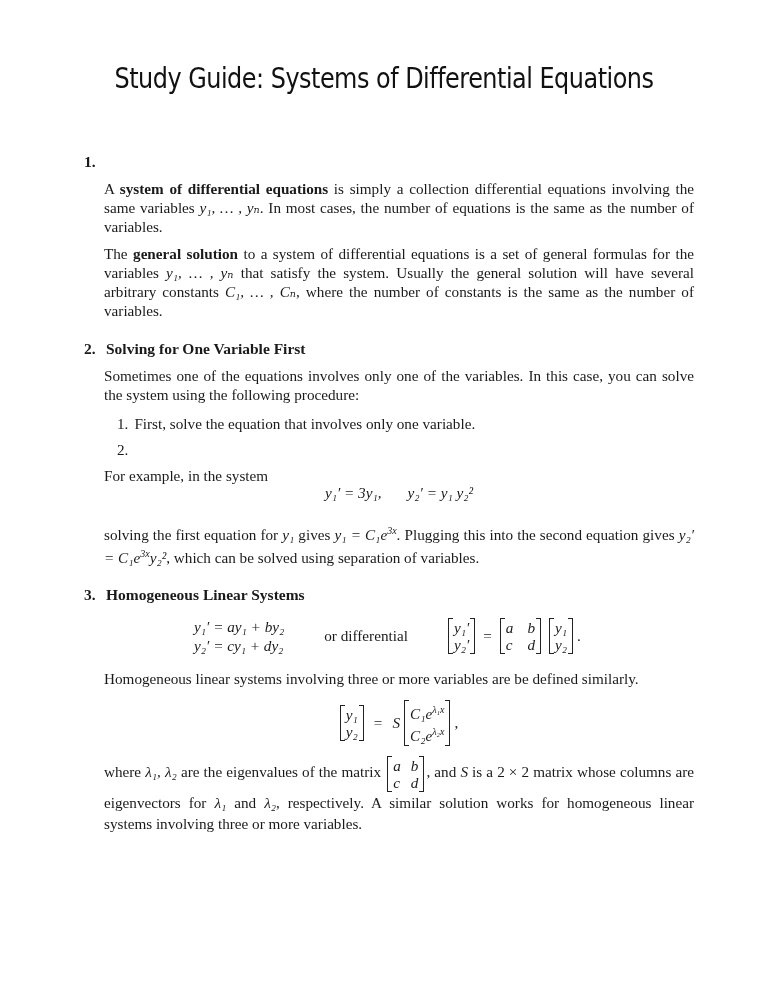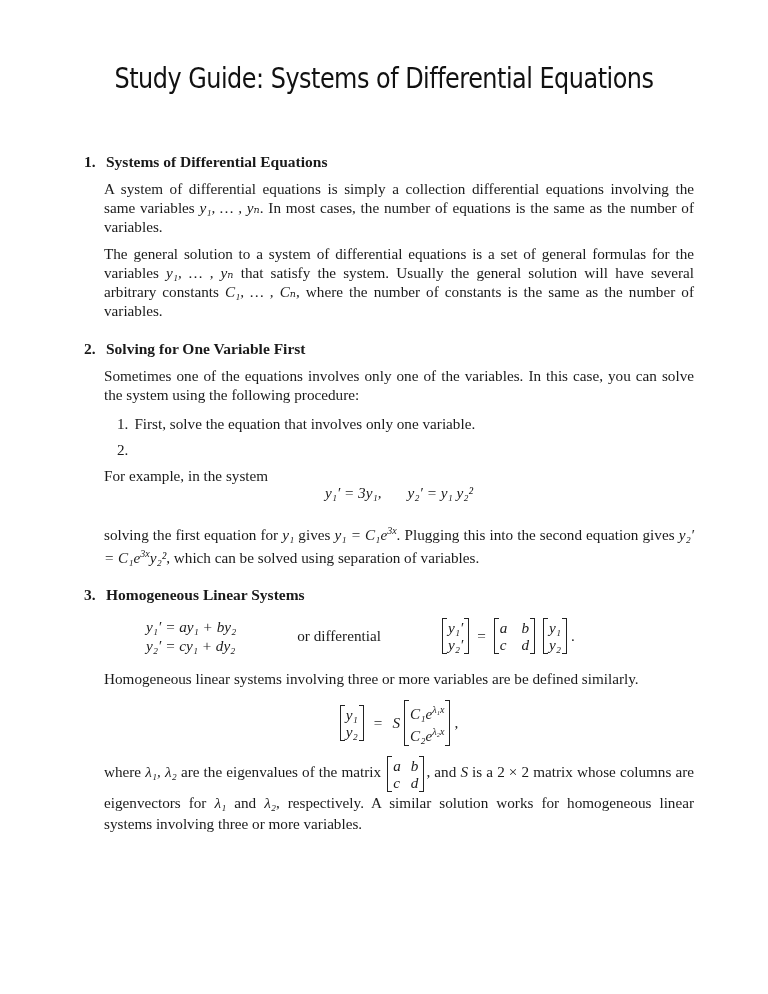--- a/index.html
+++ b/index.html
@@ -21,21 +21,21 @@
     }
     .sec-head {
       font-weight: bold; font-size: 15.5px; display: flex; gap: 6px; margin: 0;
       line-height: 20px;
     }
     .sec-num { width: 16px; }
     .body { margin-left: 20px; }
     p { margin: 0; line-height: 19px; text-align: justify; }
     .para { margin-top: 8px; }
     .para-first { margin-top: 7px; }
-    b { font-weight: normal; }
+    b { font-weight: bold; }
     i.m { font-style: italic; }
     .supit { font-size: 10px; vertical-align: 6px; font-style: italic; }
     ol.steps { list-style: none; margin: 10px 0 0 0; padding: 0 0 0 13px; }
     ol.steps li { line-height: 19px; margin-bottom: 7px; display: flex; gap: 6px; }
     .display { text-align: center; line-height: 20px; }
     .disp-row { display: flex; justify-content: center; align-items: center; gap: 10px; }
     .eqgap { display: inline-block; width: 26px; }
     .matrix {
       display: inline-flex; align-items: stretch; position: relative; padding: 0 4px;
     }
@@ -51,21 +51,20 @@
     .inline-matrix { display: inline-flex; vertical-align: middle; margin: 0 2px; }
   </style>
 </head>
 <body>
 
 <div class="title">Study Guide: Systems of Differential Equations</div>
 
 <div class="sec" style="top:152px;">
   <div class="sec-head">
     <span class="sec-num">1.</span>
-    <span>Systems of Differential Equations</span>
   </div>
   <div class="body">
     <p class="para-first">
       <span>A </span><b>system of differential equations</b><span> is simply a collection differential equations involving the same variables </span><i class="m">y₁, … , yₙ</i><span>. In most cases, the number of equations is the same as the number of variables.</span>
     </p>
     <p class="para">
       <span>The </span><b>general solution</b><span> to a system of differential equations is a set of general formulas for the variables </span><i class="m">y₁, … , yₙ</i><span> that satisfy the system. Usually the general solution will have several arbitrary constants </span><i class="m">C₁, … , Cₙ</i><span>, where the number of constants is the same as the number of variables.</span>
     </p>
   </div>
 </div>
@@ -96,21 +95,21 @@
   </div>
 </div>
 
 <div class="sec" style="top:585px;">
   <div class="sec-head">
     <span class="sec-num">3.</span>
     <span>Homogeneous Linear Systems</span>
   </div>
   <div class="body">
 
-    <div style="display:flex; align-items:center; margin-top:12px; margin-left:42px;gap:21px;">
+    <div style="display:flex; align-items:center; margin-top:12px; margin-left:90px;">
       <div class="sys2">
         <i class="m">y₁′ = ay₁ + by₂</i>
         <i class="m">y₂′ = cy₁ + dy₂</i>
       </div>
       <span style="margin-left:40px;">or differential</span>
       <div style="display:flex; align-items:center; margin-left:40px; gap:8px;">
         <span class="matrix">
           <span class="mcol">
               <span>y₁′</span>
               <span>y₂′</span>

